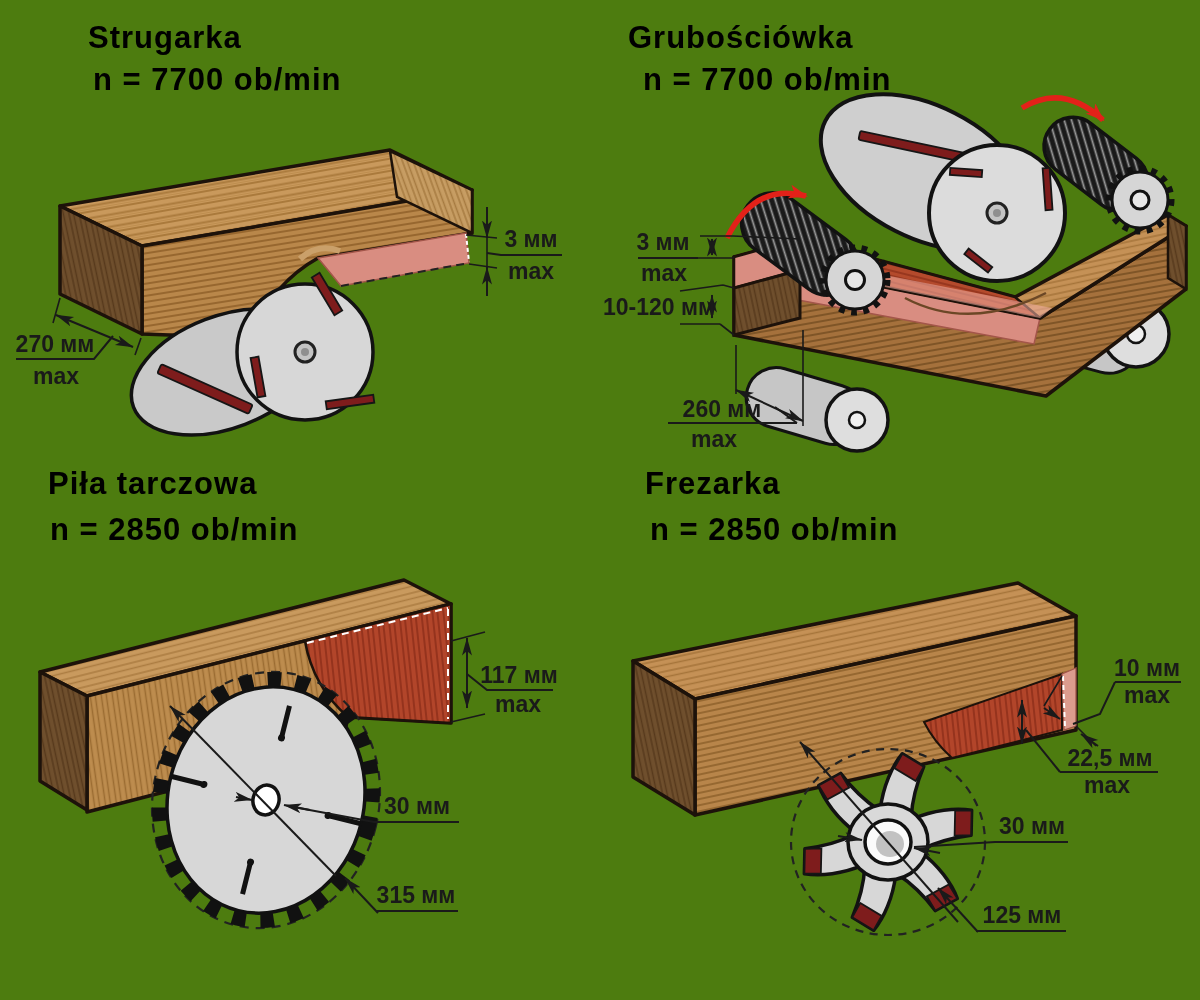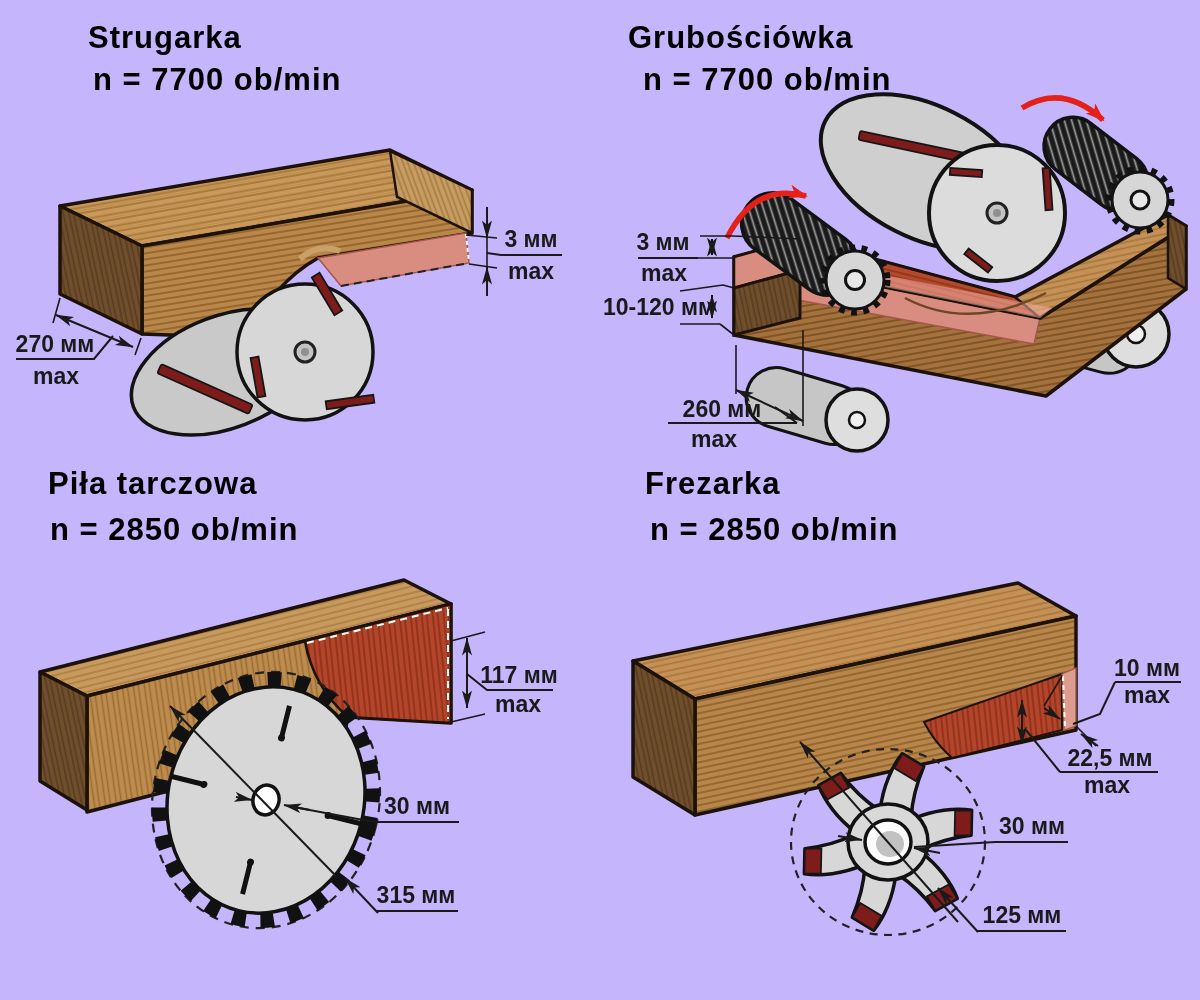--- a/index.html
+++ b/index.html
@@ -1,16 +1,16 @@
 <!DOCTYPE html>
 <html><head>
 <meta charset="utf-8">
 <style>
   html,body{margin:0;padding:0;background:#ffffff;}
-  #stage{position:relative;width:1200px;height:1000px;background:#c4b5fd;overflow:hidden;
+  #stage{position:relative;width:1200px;height:1000px;background:#4d7c0f;overflow:hidden;
          font-family:"Liberation Sans", sans-serif;}
   svg{display:block}
   .t{font-family:"Liberation Sans", sans-serif;font-weight:bold;font-size:31px;letter-spacing:1px;fill:#000;}
   .d{font-family:"Liberation Sans", sans-serif;font-weight:bold;font-size:23px;fill:#1a1a1a;}
   .dim{stroke:#1a1a1a;stroke-width:2;fill:none;}
   .dimthin{stroke:#1a1a1a;stroke-width:1.6;fill:none;}
   .wood-line{stroke:#1d120a;stroke-width:3.5;stroke-linejoin:round;}
   .steel{fill:#d7d7d7;stroke:#121212;stroke-width:3.5;stroke-linejoin:round;}
   .knife{fill:#7e1c1c;stroke:#161616;stroke-width:1.8;}
 </style>

